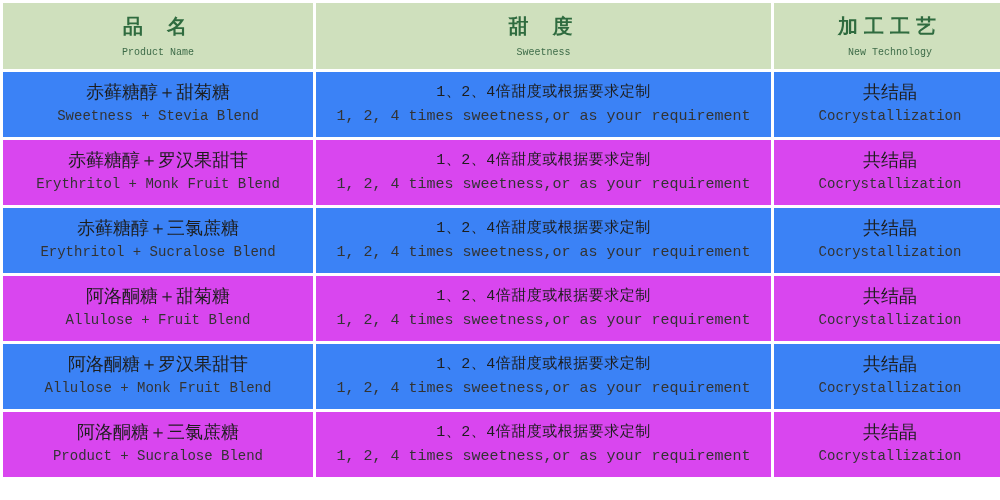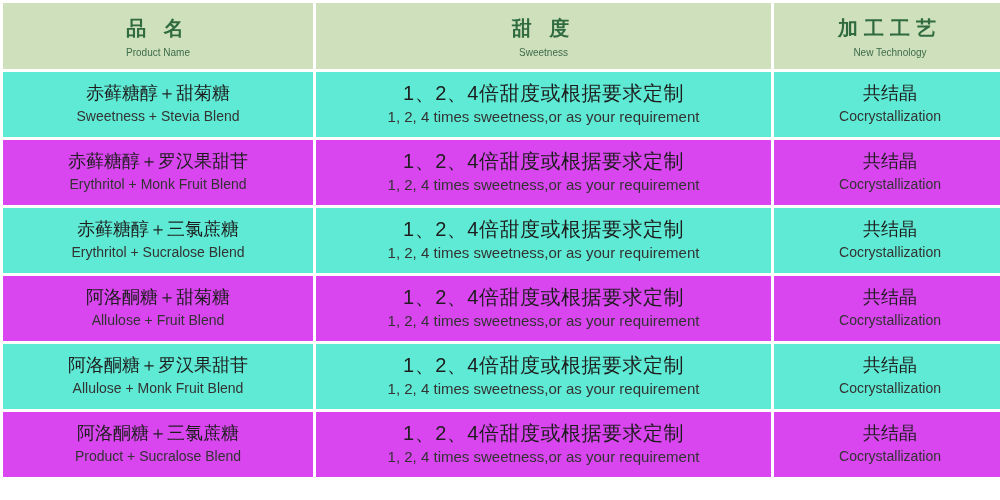--- a/index.html
+++ b/index.html
@@ -11,20 +11,21 @@
     width: 1000px;
     height: 500px;
     font-family: "Liberation Sans", sans-serif;
     overflow: hidden;
   }
   .sheet {
     width: 864px;
     height: 500px;
     position: relative;
     background: #ffffff;
+    font-family: Liberation Mono, monospace;
   }
   table.product-table {
     width: 1000px;
     border-collapse: separate;
     border-spacing: 3px 3px;
     table-layout: fixed;
   }
   table.product-table td {
     padding: 0;
     vertical-align: middle;
@@ -48,40 +49,40 @@
     padding-top: 6px;
   }
   .hdr .en {
     color: #3d6b48;
     font-size: 10px;
     line-height: 20px;
     padding-top: 2px;
   }
 
   
-  .row-a td { background: #5eead4; height: 65px; }
+  .row-a td { background: #3b82f6; height: 65px; }
   .row-b td { background: #d946ef; height: 65px; }
 
   .cell {
     padding: 6px 4px 8px 4px;
   }
   .cell .cn {
     color: #1d1d1d;
     font-size: 18px;
     line-height: 26px;
     white-space: nowrap;
   }
   .cell .en {
     color: #333333;
     font-size: 14px;
     line-height: 21px;
     white-space: nowrap;
   }
   .cell.sweet .cn {
-    font-size: 20px;
+    font-size: 15px;
     letter-spacing: 0.5px;
   }
   .cell.sweet .en {
     font-size: 15px;
   }
   .cell.tech .cn { font-size: 18px; }
   .cell.tech .en { font-size: 14px; }
 </style>
 </head>
 <body>

